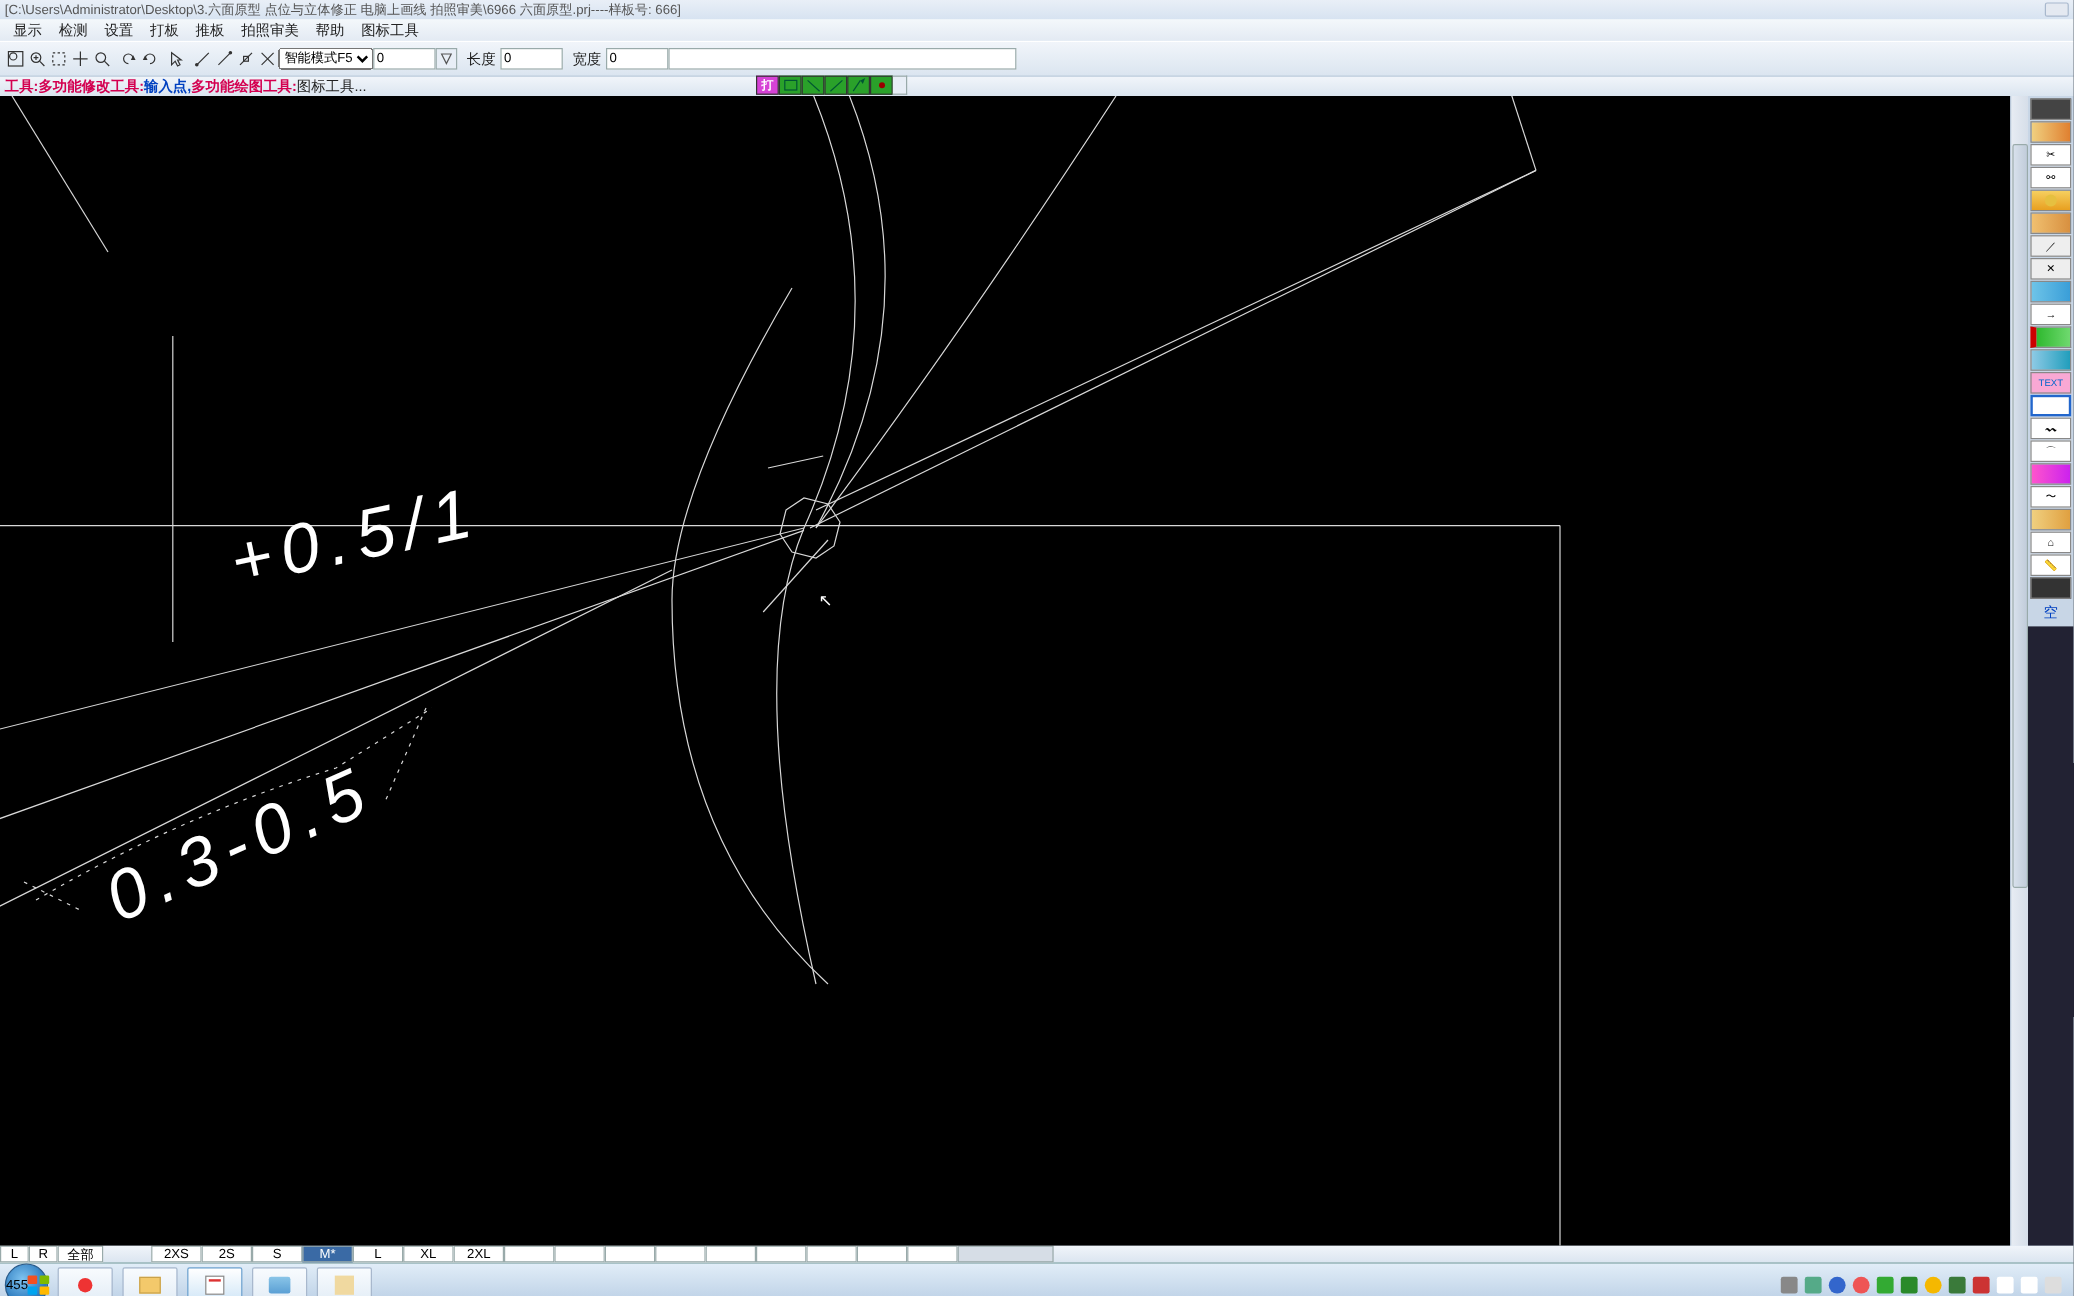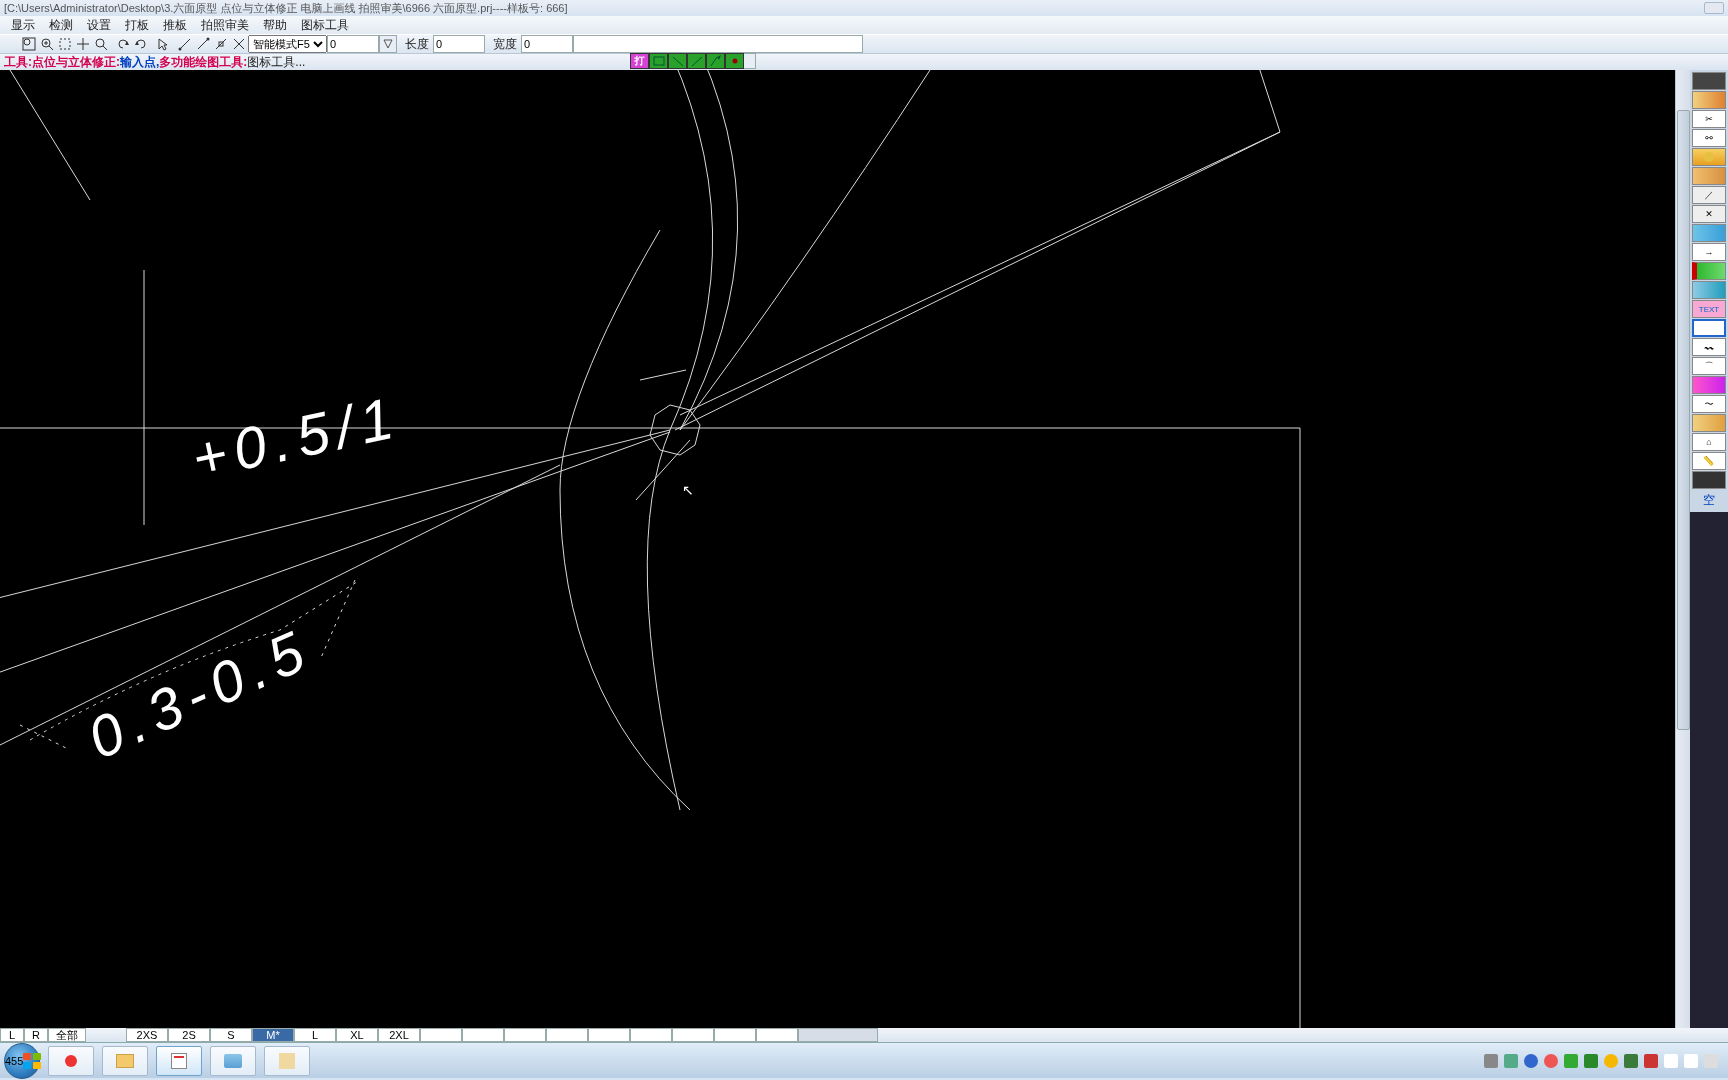--- a/index.html
+++ b/index.html
@@ -9,21 +9,21 @@
   .titlebar { height: 16px; background: linear-gradient(#e9eff7,#d7e3f1); display: flex; align-items: center; padding: 0 4px; color: #555; font-size: 11px; white-space: nowrap; }
   .titlebar .spacer { flex: 1; }
   .titlebar .winbtns { display: flex; gap: 3px; }
   .winbtn { width: 20px; height: 12px; background: #e4e9f1; border: 1px solid #a8b8cd; border-radius: 2px; }
 
   
   .menubar { height: 18px; background: linear-gradient(#f4f8fb,#e3eaf3); display: flex; align-items: center; padding: 0 4px; font-size: 12px; color: #222; }
   .menubar span { padding: 0 7px; cursor: default; }
 
   
-  .toolbar { height: 20px; background: linear-gradient(#f1f5fa,#dbe5f0); display: flex; align-items: center; padding: 0 20px; gap: 0; border-bottom:1px solid #b9c7d8; border-top:1px solid #fff;}
+  .toolbar { height: 30px; background: linear-gradient(#f1f5fa,#dbe5f0); display: flex; align-items: center; padding: 0 4px; gap: 0; border-bottom:1px solid #b9c7d8; border-top:1px solid #fff;}
   .tbtn { width: 18px; height: 18px; display: flex; align-items: center; justify-content: center; font-size: 11px; color: #333; border:1px solid transparent; }
   .tsep { width: 4px; }
   .tdrop { height: 18px; font-size: 11px; }
   .tinput { width: 52px; height: 18px; font-size: 11px; border:1px solid #9aa; background:#fff; padding:0 2px;}
   .tlabel { font-size: 12px; color: #222; padding: 0 4px 0 8px; text-align: right; }
   .longbox { width: 290px; height: 18px; border:1px solid #9aa; background:#fff; }
 
   
   .hintbar { height: 16px; background: linear-gradient(#f1f5fa,#dbe5f0); display: flex; align-items: center; padding: 0 4px; font-size: 12px; position: relative; }
   .hintbar .r { color: #d40050; font-weight: bold; }
@@ -177,21 +177,21 @@
     </div>
   <span class="tlabel">长度</span>
   <input class="tinput" value="0" style="">
   <span class="tlabel">宽度</span>
   <input class="tinput" value="0" style="">
   <div class="longbox"></div>
 </div>
 
 <div class="hintbar">
   <span class="r">工具:</span>
-  <span class="r">点位与立体修正:</span>
+  <span class="r">多功能修改工具:</span>
   <span class="b">输入点,</span>
   <span class="r">多功能绘图工具:</span>
   <span style="color:#222;">图标工具...</span>
   <div class="centerbtns">
     <div class="cbtn magenta">打</div>
     <div class="cbtn green">
         <svg>
           <rect x="2" y="3" width="10" height="8" fill="none" stroke="#053"></rect>
         </svg>
       </div>

